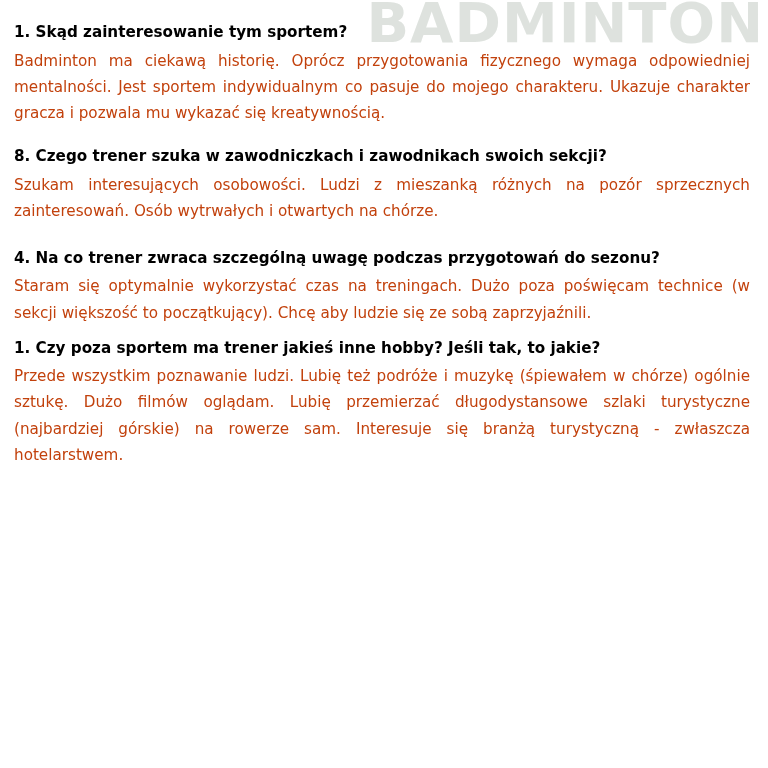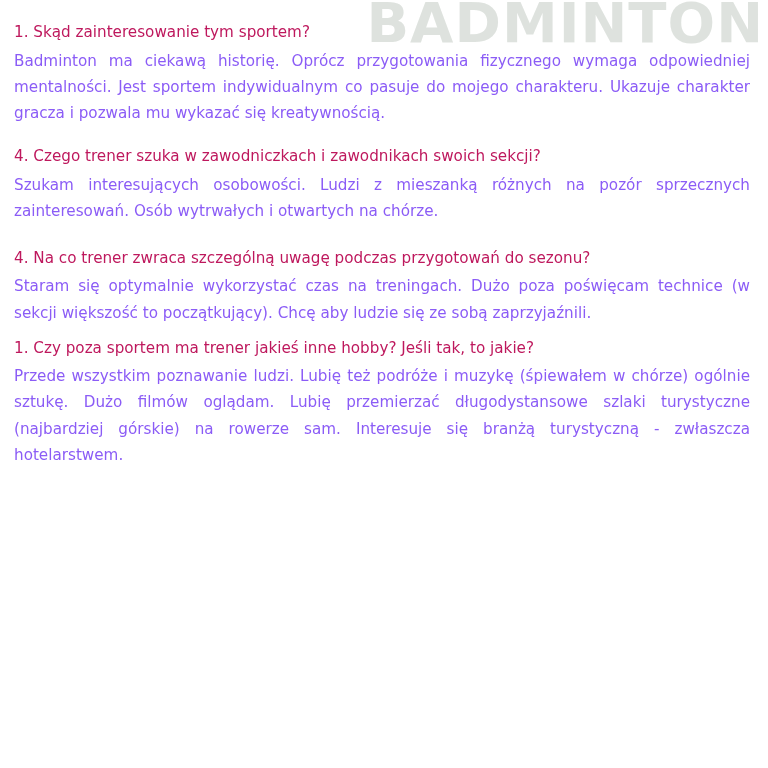--- a/index.html
+++ b/index.html
@@ -38,29 +38,29 @@
   }
 
   .qa-block {
     margin-bottom: 18px;
   }
   .qa-block:last-child {
     margin-bottom: 0;
   }
 
   .question {
-    color: #be185d;
-    font-weight: 400;
+    color: #000000;
+    font-weight: 700;
     font-size: 15.2px;
     line-height: 1.42;
     margin: 0 0 4px 0;
   }
 
   .answer {
-    color: #8b5cf6;
+    color: #c2410c;
     font-weight: 400;
     font-size: 15.2px;
     line-height: 1.72;
     margin: 0;
     text-align: justify;
     text-justify: inter-word;
   }
 
   
   .qa-block[data-index="0"] { margin-bottom: 20px; }
@@ -75,21 +75,21 @@
 
 <div id="content">
 
   <div class="qa-block" data-index="0">
     <p class="question">1. Skąd zainteresowanie tym sportem?</p>
     <p class="answer">Badminton ma ciekawą historię. Oprócz przygotowania fizycznego wymaga odpowiedniej mentalności. Jest sportem indywidualnym co pasuje do mojego charakteru. Ukazuje charakter gracza i pozwala mu wykazać się kreatywnością.</p>
   </div>
 
 
   <div class="qa-block" data-index="2">
-    <p class="question">4. Czego trener szuka w zawodniczkach i zawodnikach swoich sekcji?</p>
+    <p class="question">8. Czego trener szuka w zawodniczkach i zawodnikach swoich sekcji?</p>
     <p class="answer">Szukam interesujących osobowości. Ludzi z mieszanką różnych na pozór sprzecznych zainteresowań. Osób wytrwałych i otwartych na chórze.</p>
   </div>
 
   <div class="qa-block" data-index="3">
     <p class="question">4. Na co trener zwraca szczególną uwagę podczas przygotowań do sezonu?</p>
     <p class="answer">Staram się optymalnie wykorzystać czas na treningach. Dużo poza poświęcam technice (w sekcji większość to początkujący). Chcę aby ludzie się ze sobą zaprzyjaźnili.</p>
   </div>
 
   <div class="qa-block" data-index="4">
     <p class="question">1. Czy poza sportem ma trener jakieś inne hobby? Jeśli tak, to jakie?</p>

